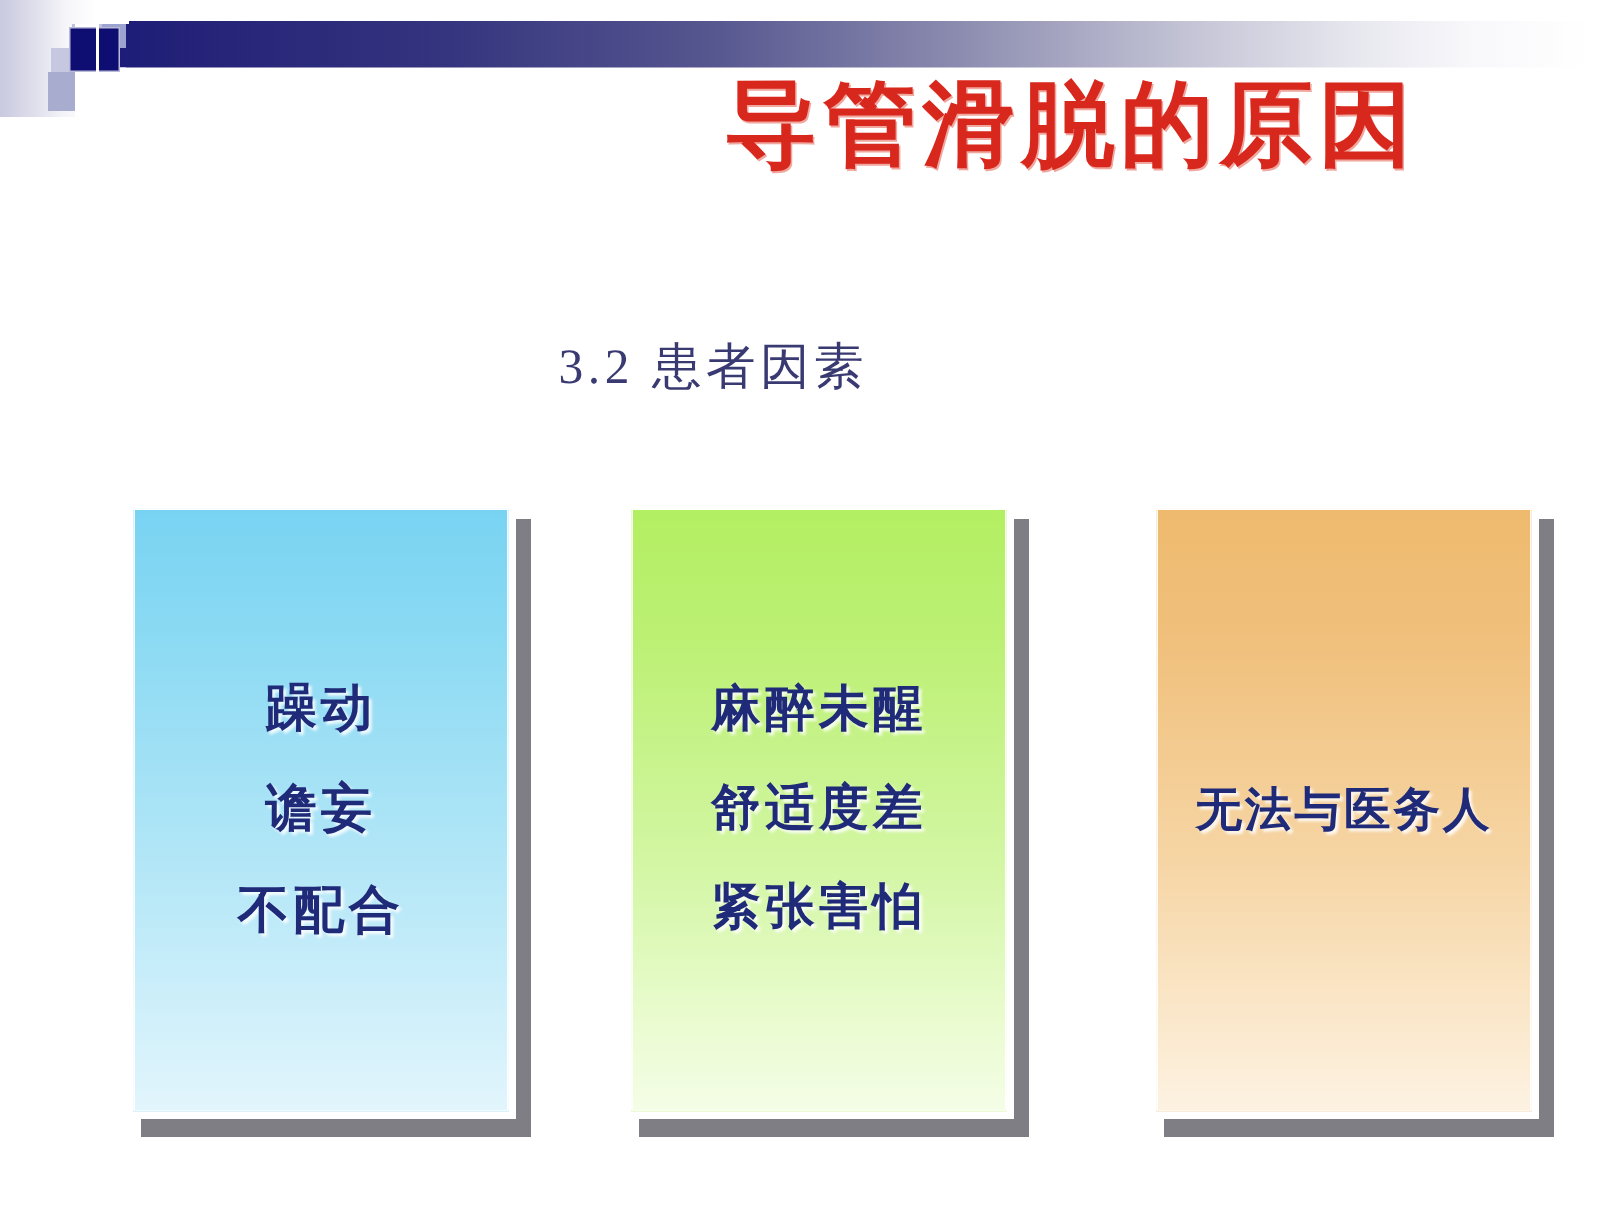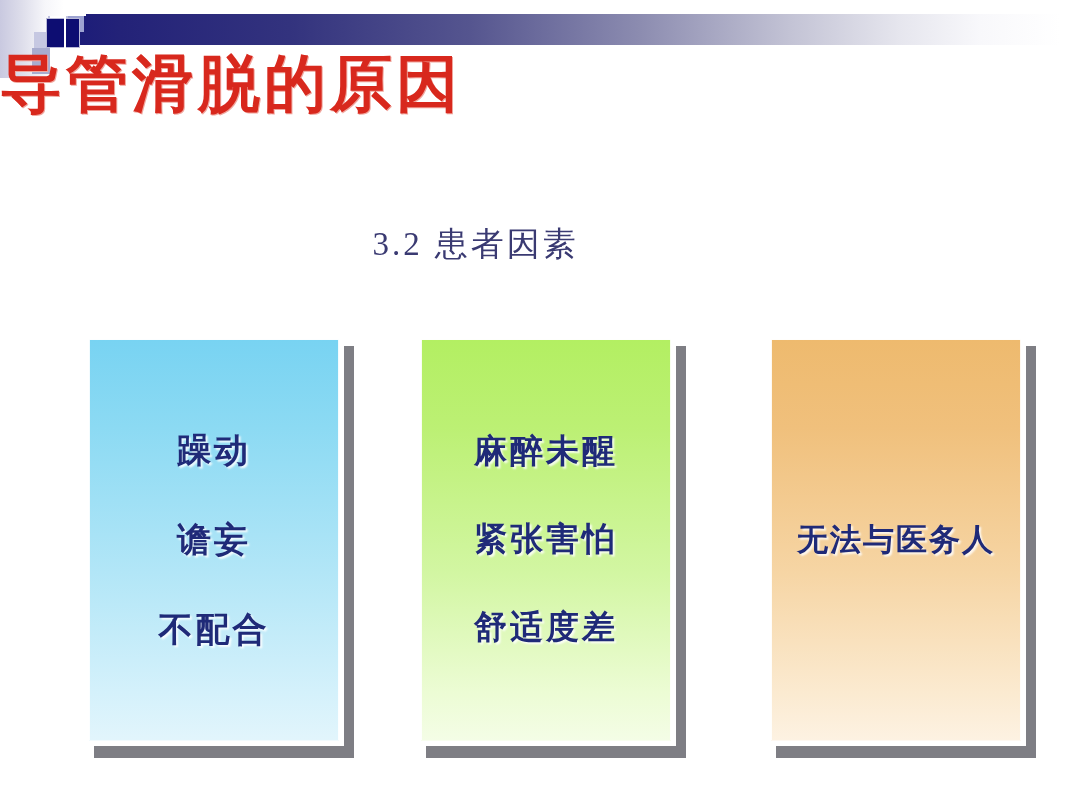--- a/index.html
+++ b/index.html
@@ -142,21 +142,21 @@
     height: 34px;
     background: #ffffff;
   }
 
   
   .title {
     position: absolute;
     left: 0;
     top: 50px;
     width: 945px;
-    text-align: left;
+    text-align: right;
     font-family: "Liberation Serif", "DejaVu Serif", serif;
     font-size: 62px;
     font-weight: 700;
     letter-spacing: 4px;
     color: #d8281d;
     text-shadow: 1px 1px 0 #f0a79f;
     line-height: 1.1;
   }
 
   
@@ -231,21 +231,21 @@
   }
   .card.c3 .card-inner {
     background: linear-gradient(to bottom, #eeba6e 0%, #f0c07c 22%, #f6d5a4 58%, #fbead0 88%, #fdf2e2 100%);
   }
 
   .card-lines {
     display: flex;
     flex-direction: column;
     align-items: center;
     justify-content: center;
-    gap: 50px;
+    gap: 28px;
     width: 100%;
   }
   .card.c3 .card-lines { gap: 36px; }
 
   .card-line {
     font-family: "Liberation Serif", "DejaVu Serif", serif;
     font-size: 34px;
     font-weight: 700;
     letter-spacing: 3px;
     color: #1f2a78;
@@ -299,22 +299,22 @@
         </div>
       </div>
     </div>
 
     <div class="card c2">
       <div class="card-shadow"></div>
       <div class="card-frame">
         <div class="card-inner">
           <div class="card-lines">
             <div class="card-line">麻醉未醒</div>
+            <div class="card-line">舒适度差</div>
             <div class="card-line">紧张害怕</div>
-            <div class="card-line">舒适度差</div>
           </div>
         </div>
       </div>
     </div>
 
     <div class="card c3">
       <div class="card-shadow"></div>
       <div class="card-frame">
         <div class="card-inner">
           <div class="card-lines">

